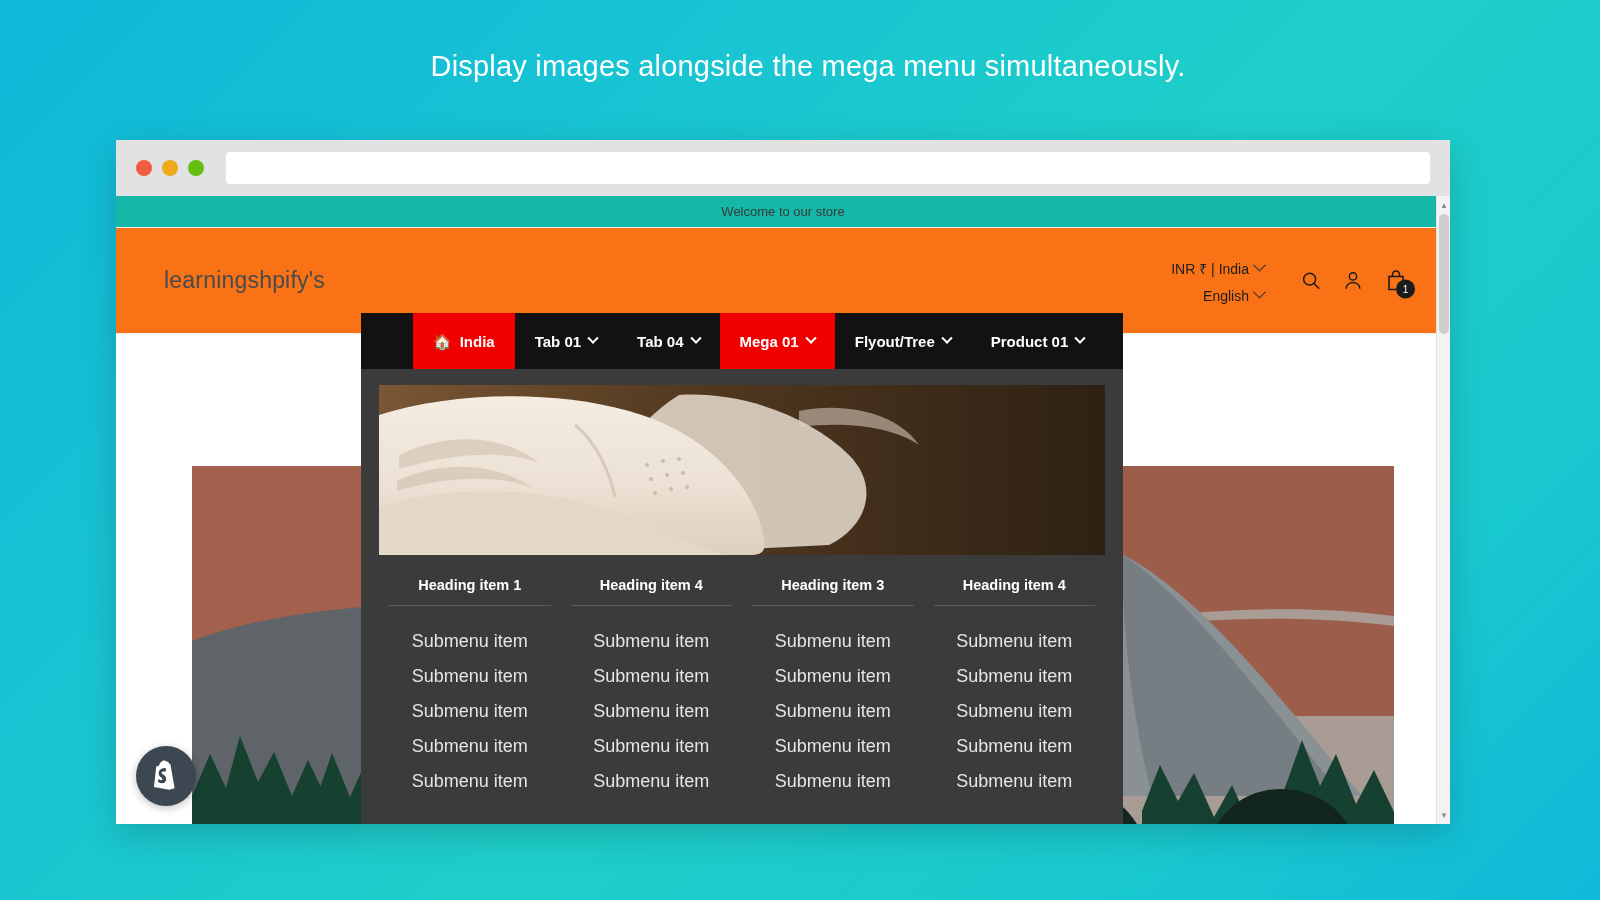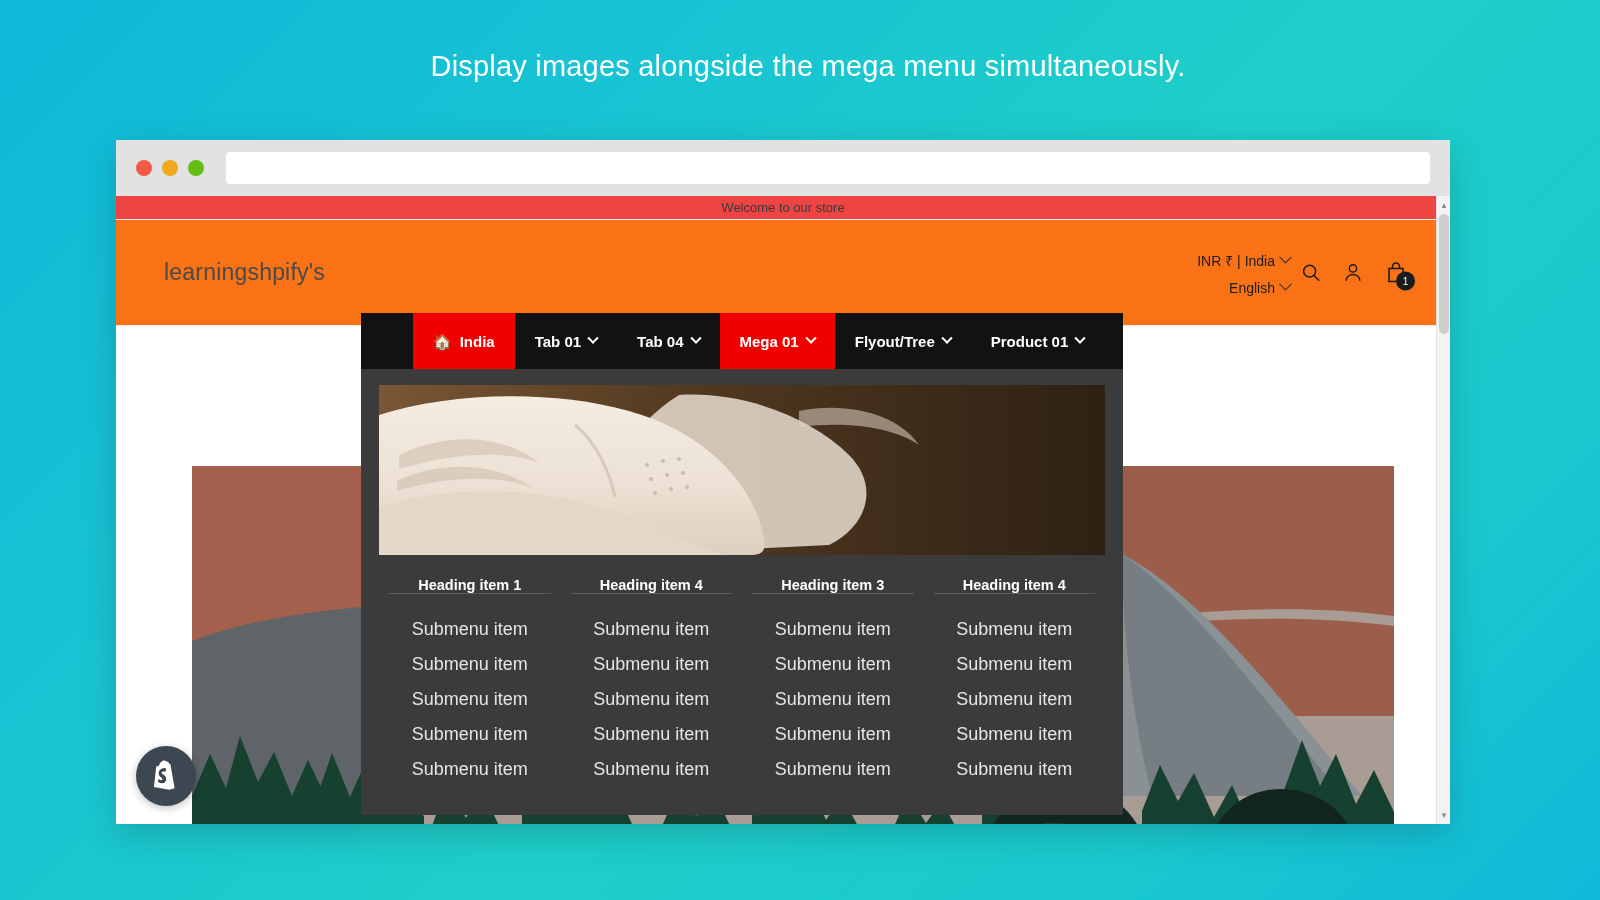--- a/index.html
+++ b/index.html
@@ -38,36 +38,36 @@
     flex:1; height:32px; background:#ffffff; border-radius:4px;
     display:flex; align-items:center; padding:0 12px;
     font-size:12px; color:#e9e9e9; overflow:hidden;
   }
   .addr-text { opacity:.55; white-space:nowrap; }
 
   
   .viewport { position:relative; height:628px; background:#fff; overflow:hidden; }
 
   .announce {
-    height:24px; background:#ef4444; display:flex; align-items:center;
+    height:32px; background:#14b8a6; display:flex; align-items:center;
     justify-content:center; font-size:13px; color:#3a3a3a;
     border-bottom:1px solid #ececec;
   }
 
   
   .site-header {
     position:relative; height:106px; background:#f97316;
     border-bottom:1px solid #ececec;
     display:flex; align-items:center; padding:0 48px;
   }
   .logo { font-size:23px; color:#4a4a4a; font-weight:400; letter-spacing:.2px; }
 
   .header-right {
     position:absolute; right:42px; top:50%; transform:translateY(-50%);
-    display:flex; align-items:center; gap:10px;
+    display:flex; align-items:center; gap:36px;
   }
   .selectors { display:flex; flex-direction:column; align-items:flex-end; gap:10px; }
   .selector {
     display:flex; align-items:center; gap:6px;
     font-size:14px; color:#1d1d1d;
   }
   .chev { width:9px; height:9px; border-right:1.6px solid #333; border-bottom:1.6px solid #333;
           transform:rotate(45deg) translate(-2px,-2px); }
   .hdr-icons { display:flex; align-items:center; gap:20px; }
   .hdr-icons svg { display:block; }
@@ -115,21 +115,21 @@
   .banner-text {
     position:absolute; right:34px; top:50%; transform:translateY(-50%);
     text-align:right; line-height:1.05; z-index:2;
   }
   .banner-line1 { font-size:25px; color:#f7a45c; font-weight:400; }
   .banner-line2 { font-size:33px; color:#ffffff; font-weight:bold; letter-spacing:-.3px; }
 
   .mega-cols { display:flex; margin-top:22px; }
   .mega-col { flex:1; text-align:center; }
   .col-head {
-    font-size:14.5px; font-weight:bold; color:#ffffff; padding-bottom:0;
+    font-size:14.5px; font-weight:bold; color:#ffffff; padding-bottom:12px;
     border-bottom:1px solid #5c5c5c; margin:0 10px 18px 10px;
   }
   .col-item {
     font-size:18px; color:#e5e5e5; padding:7px 0; cursor:pointer;
   }
 
   
   .shopify-btn {
     position:absolute; left:20px; bottom:18px;
     width:60px; height:60px; border-radius:50%;

